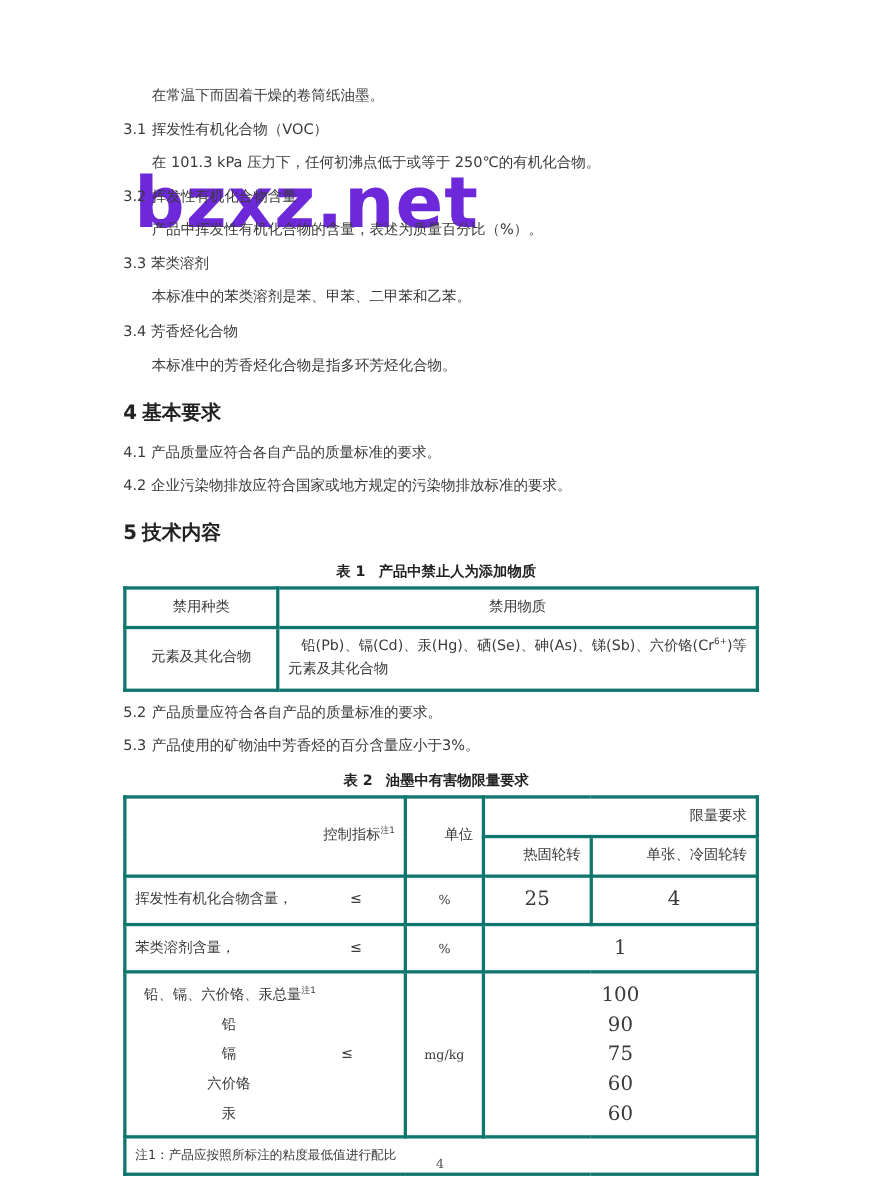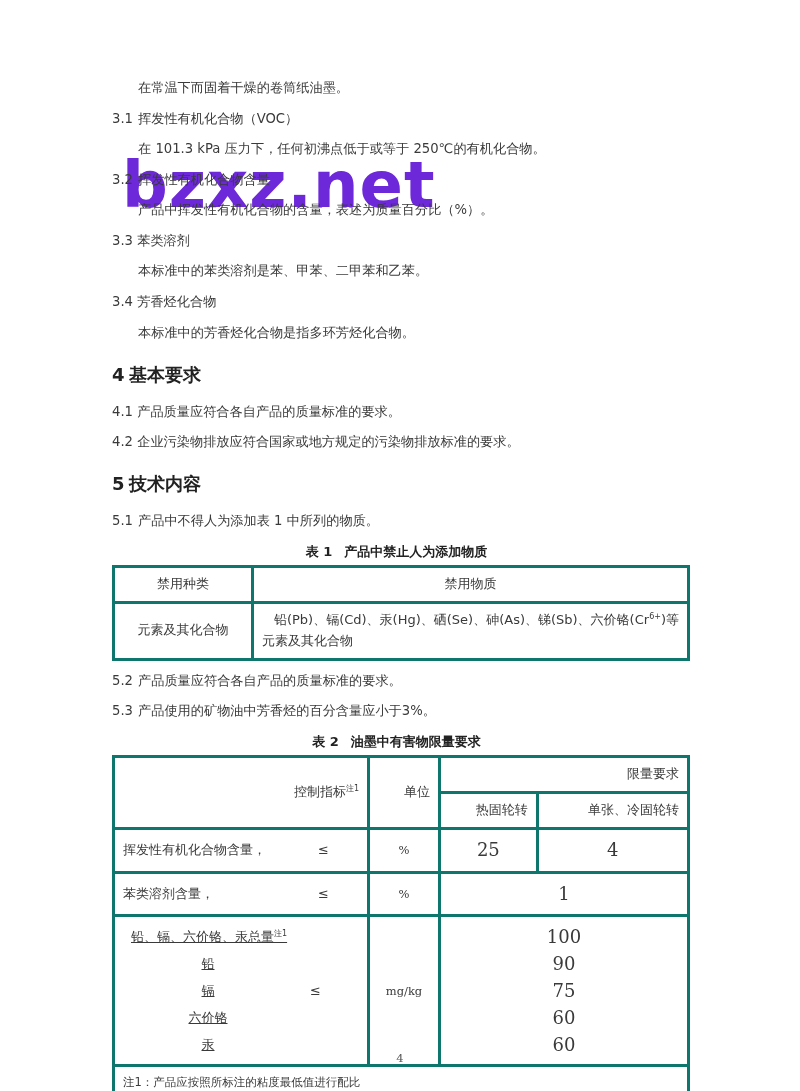--- a/index.html
+++ b/index.html
@@ -137,21 +137,20 @@
   }
   .metal-list {
     display: block;
   }
   .metal-row {
     display: block;
     position: relative;
     height: 27px;
     line-height: 27px;
     padding-left: 8px;
-    text-decoration: underline;
   }
   .metal-row.center {
     text-align: center;
     padding-right: 74px;
   }
   .metal-row .le {
     position: absolute;
     right: 38px;
   }
   .metal-vals {
@@ -220,23 +219,20 @@
       <span class="num-tight">4.1</span>&nbsp;<span>产品质量应符合各自产品的质量标准的要求。</span>
     </p>
     <p class="para">
       <span class="num-tight">4.2</span>&nbsp;<span>企业污染物排放应符合国家或地方规定的污染物排放标准的要求。</span>
     </p>
 
     <p class="heading">
       <span class="heading-num">5</span><span>技术内容</span>
     </p>
 
-    <p class="para">
-      <span class="num">5.1</span><span>产品中不得人为添加表 1 中所列的物质。</span>
-    </p>
 
     <div class="table-caption">
       <span>表 1</span><span class="cap-gap"></span><span>产品中禁止人为添加物质</span>
     </div>
 
     <table class="doc-table">
       <tbody>
         <tr>
           <th class="t1-cat">禁用种类</th>
           <th class="t1-sub">禁用物质</th>

